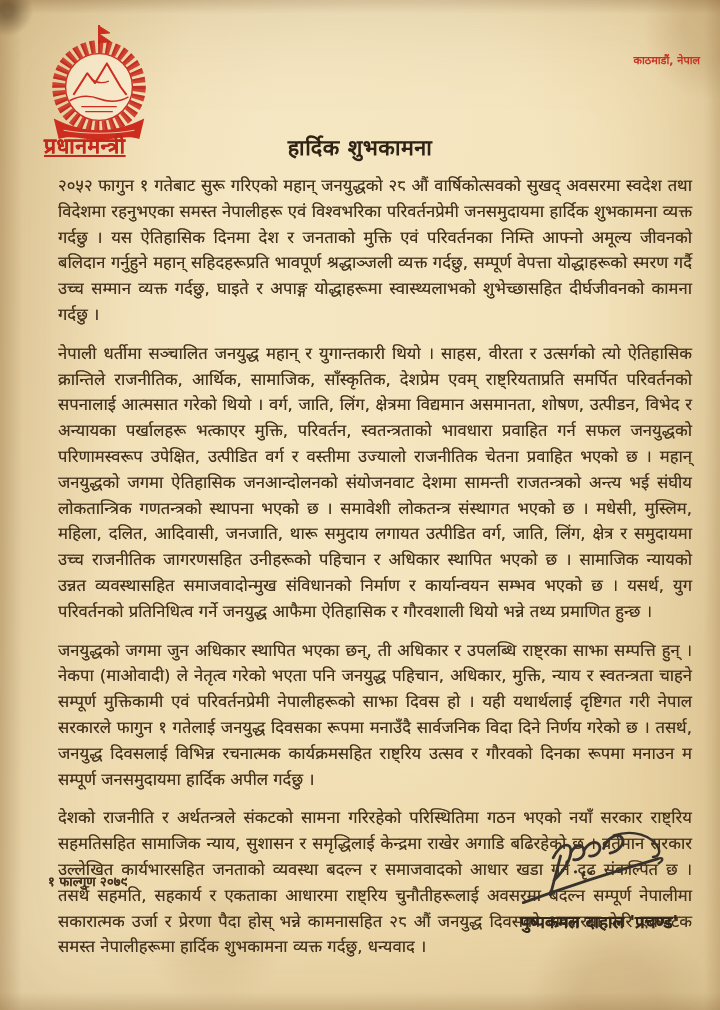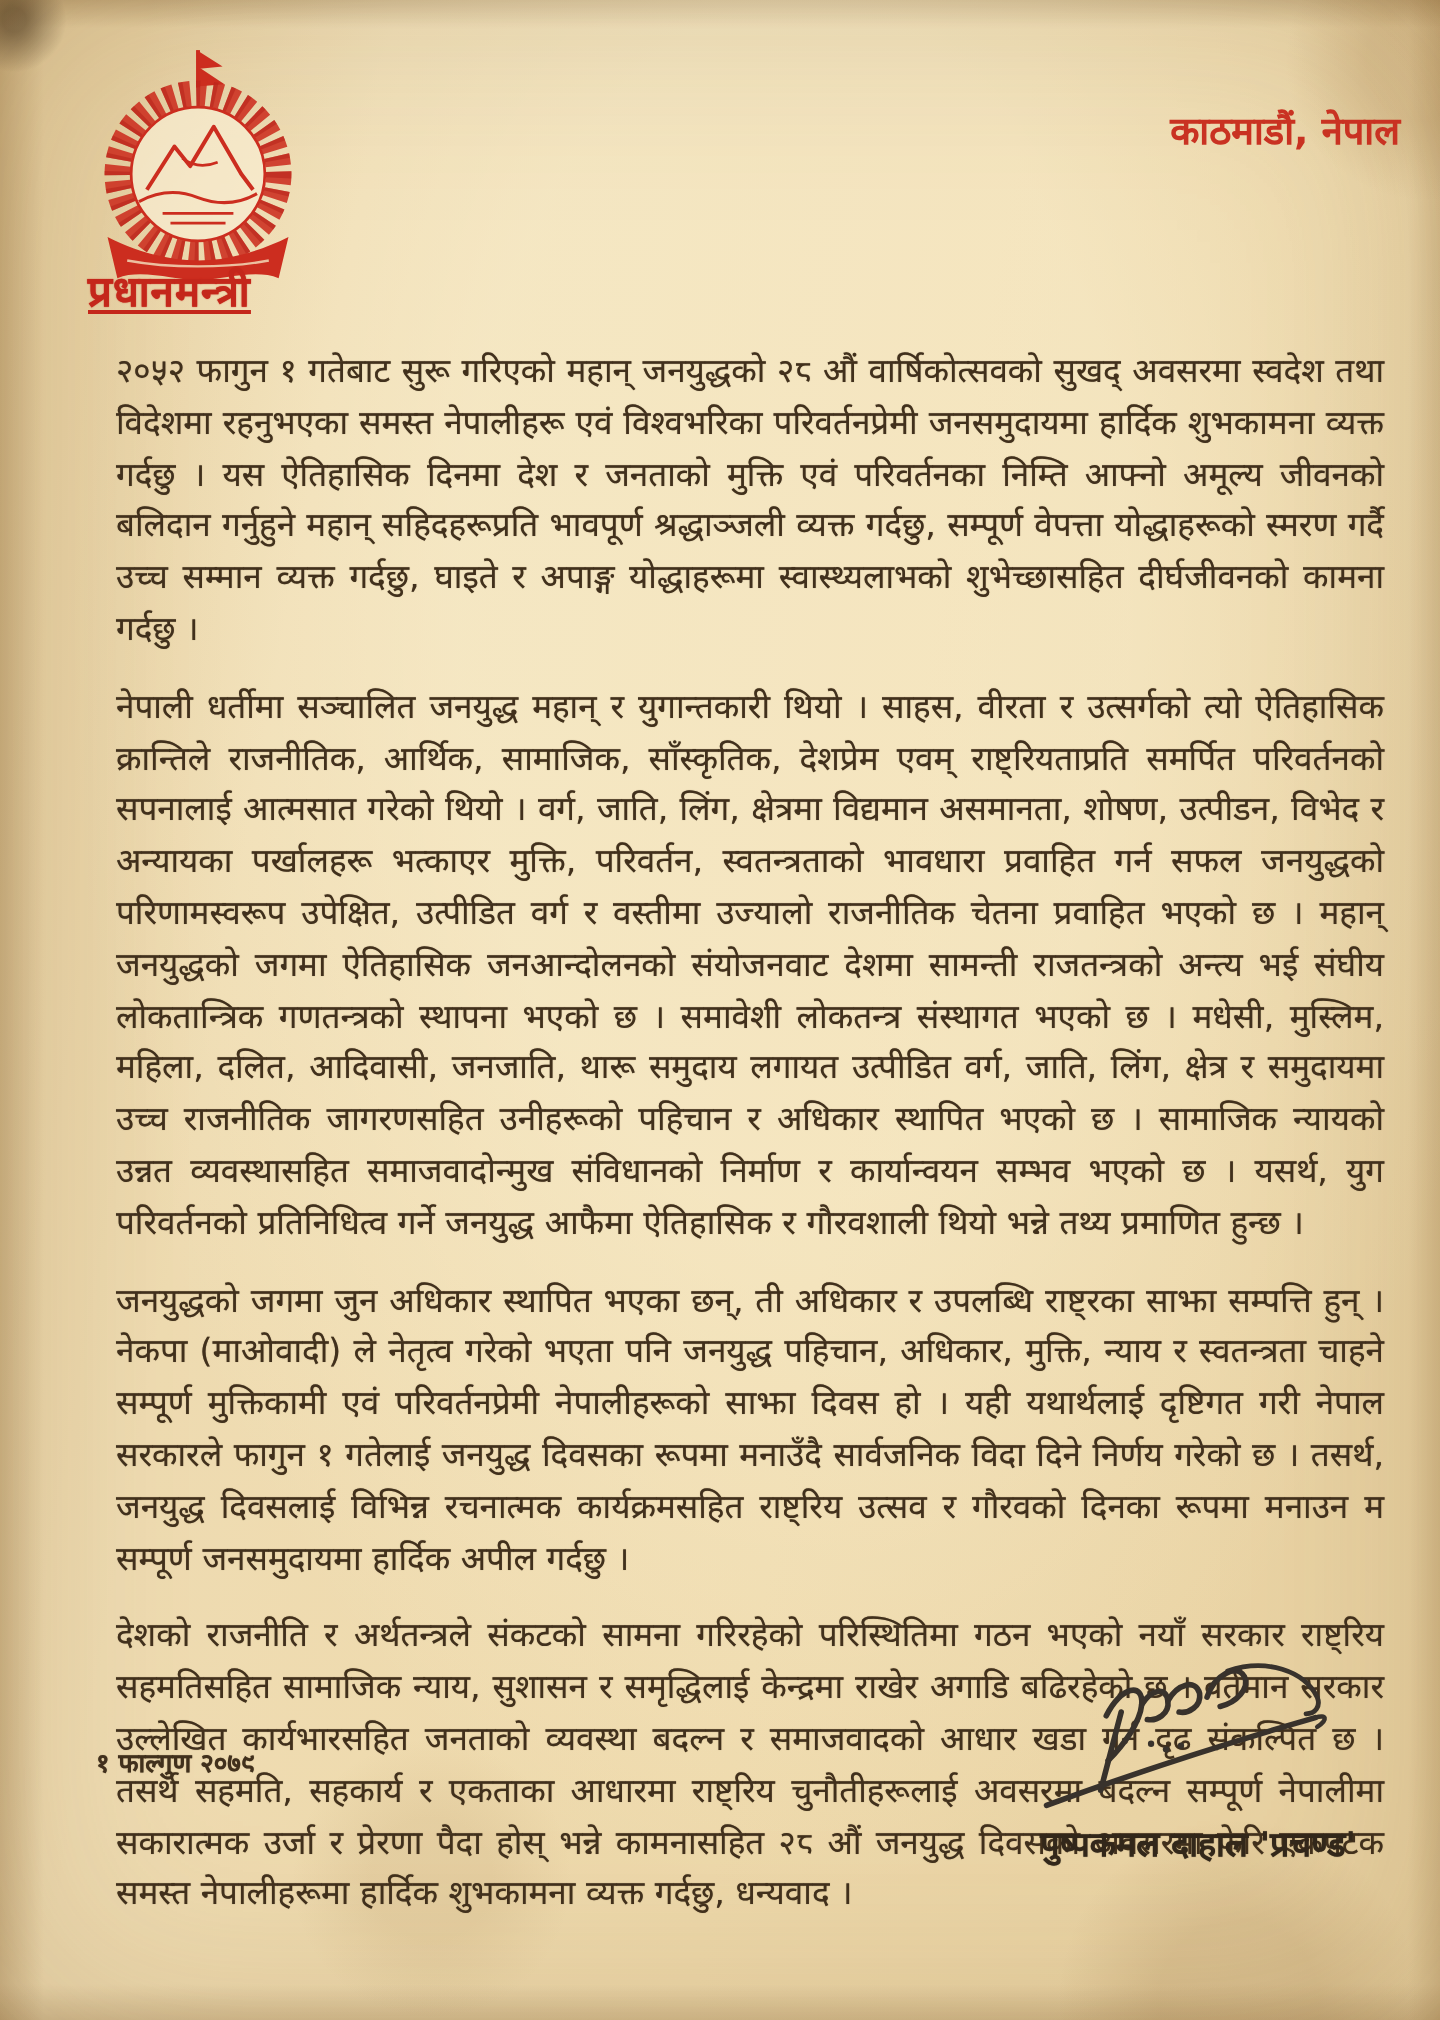--- a/index.html
+++ b/index.html
@@ -24,21 +24,21 @@
   }
   .emblem{position:absolute;left:40px;top:24px;width:118px;height:126px;}
   .office-label{
     position:absolute;left:44px;top:131px;width:150px;
     color:#c4271b;font-weight:bold;font-size:21px;letter-spacing:.5px;
     text-shadow:0 0 .6px #c4271b;
     text-decoration:underline;
   }
   .location{
     position:absolute;left:560px;top:52px;width:140px;text-align:right;
-    color:#c93222;font-weight:bold;font-size:19px;
+    color:#c93222;font-weight:bold;font-size:11px;
   }
   .letter-title{
     position:absolute;left:0;right:0;top:132px;text-align:center;
     color:#2e2315;font-weight:bold;font-size:21.5px;letter-spacing:.5px;
   }
   .body-text{
     position:absolute;left:46px;right:28px;top:173px;
     color:#41301c;font-size:16.6px;line-height:1.555;
     text-align:justify;
   }
@@ -81,20 +81,21 @@
     </g>
 
     <path d="M14 96 C30 104 46 108 60 108 C74 108 90 104 106 96 L101 117 C89 112 72 118 60 118 C48 118 31 112 19 117 Z" fill="#cc2d1f"></path>
     <path d="M24 108 C45 112 75 112 96 108" fill="none" stroke="#f4e3c0" stroke-width="1.2" opacity=".8"></path>
   </svg>
 
   <div class="office-label">प्रधानमन्त्री</div>
 
   <div class="location">काठमाडौं, नेपाल</div>
 
+  <div class="letter-title">हार्दिक शुभकामना</div>
 
   <div class="body-text">
     <p>२०५२ फागुन १ गतेबाट सुरू गरिएको महान् जनयुद्धको २८ औं वार्षिकोत्सवको सुखद् अवसरमा स्वदेश तथा विदेशमा रहनुभएका समस्त नेपालीहरू एवं विश्वभरिका परिवर्तनप्रेमी जनसमुदायमा हार्दिक शुभकामना व्यक्त गर्दछु । यस ऐतिहासिक दिनमा देश र जनताको मुक्ति एवं परिवर्तनका निम्ति आफ्नो अमूल्य जीवनको बलिदान गर्नुहुने महान् सहिदहरूप्रति भावपूर्ण श्रद्धाञ्जली व्यक्त गर्दछु, सम्पूर्ण वेपत्ता योद्धाहरूको स्मरण गर्दै उच्च सम्मान व्यक्त गर्दछु, घाइते र अपाङ्ग योद्धाहरूमा स्वास्थ्यलाभको शुभेच्छासहित दीर्घजीवनको कामना गर्दछु ।</p>
     <p>नेपाली धर्तीमा सञ्चालित जनयुद्ध महान् र युगान्तकारी थियो । साहस, वीरता र उत्सर्गको त्यो ऐतिहासिक क्रान्तिले राजनीतिक, आर्थिक, सामाजिक, साँस्कृतिक, देशप्रेम एवम् राष्ट्रियताप्रति समर्पित परिवर्तनको सपनालाई आत्मसात गरेको थियो । वर्ग, जाति, लिंग, क्षेत्रमा विद्यमान असमानता, शोषण, उत्पीडन, विभेद र अन्यायका पर्खालहरू भत्काएर मुक्ति, परिवर्तन, स्वतन्त्रताको भावधारा प्रवाहित गर्न सफल जनयुद्धको परिणामस्वरूप उपेक्षित, उत्पीडित वर्ग र वस्तीमा उज्यालो राजनीतिक चेतना प्रवाहित भएको छ । महान् जनयुद्धको जगमा ऐतिहासिक जनआन्दोलनको संयोजनवाट देशमा सामन्ती राजतन्त्रको अन्त्य भई संघीय लोकतान्त्रिक गणतन्त्रको स्थापना भएको छ । समावेशी लोकतन्त्र संस्थागत भएको छ । मधेसी, मुस्लिम, महिला, दलित, आदिवासी, जनजाति, थारू समुदाय लगायत उत्पीडित वर्ग, जाति, लिंग, क्षेत्र र समुदायमा उच्च राजनीतिक जागरणसहित उनीहरूको पहिचान र अधिकार स्थापित भएको छ । सामाजिक न्यायको उन्नत व्यवस्थासहित समाजवादोन्मुख संविधानको निर्माण र कार्यान्वयन सम्भव भएको छ । यसर्थ, युग परिवर्तनको प्रतिनिधित्व गर्ने जनयुद्ध आफैमा ऐतिहासिक र गौरवशाली थियो भन्ने तथ्य प्रमाणित हुन्छ ।</p>
     <p>जनयुद्धको जगमा जुन अधिकार स्थापित भएका छन्, ती अधिकार र उपलब्धि राष्ट्रका साझा सम्पत्ति हुन् । नेकपा (माओवादी) ले नेतृत्व गरेको भएता पनि जनयुद्ध पहिचान, अधिकार, मुक्ति, न्याय र स्वतन्त्रता चाहने सम्पूर्ण मुक्तिकामी एवं परिवर्तनप्रेमी नेपालीहरूको साझा दिवस हो । यही यथार्थलाई दृष्टिगत गरी नेपाल सरकारले फागुन १ गतेलाई जनयुद्ध दिवसका रूपमा मनाउँदै सार्वजनिक विदा दिने निर्णय गरेको छ । तसर्थ, जनयुद्ध दिवसलाई विभिन्न रचनात्मक कार्यक्रमसहित राष्ट्रिय उत्सव र गौरवको दिनका रूपमा मनाउन म सम्पूर्ण जनसमुदायमा हार्दिक अपील गर्दछु ।</p>
     <p>देशको राजनीति र अर्थतन्त्रले संकटको सामना गरिरहेको परिस्थितिमा गठन भएको नयाँ सरकार राष्ट्रिय सहमतिसहित सामाजिक न्याय, सुशासन र समृद्धिलाई केन्द्रमा राखेर अगाडि बढिरहेको छ । वर्तमान सरकार उल्लेखित कार्यभारसहित जनताको व्यवस्था बदल्न र समाजवादको आधार खडा गर्न दृढ संकल्पित छ । तसर्थ सहमति, सहकार्य र एकताका आधारमा राष्ट्रिय चुनौतीहरूलाई अवसरमा बदल्न सम्पूर्ण नेपालीमा सकारात्मक उर्जा र प्रेरणा पैदा होस् भन्ने कामनासहित २८ औं जनयुद्ध दिवसको अवसरमा फेरि एकपटक समस्त नेपालीहरूमा हार्दिक शुभकामना व्यक्त गर्दछु, धन्यवाद ।</p>
   </div>
 
   <div class="letter-date">१ फाल्गुण २०७९</div>
 

